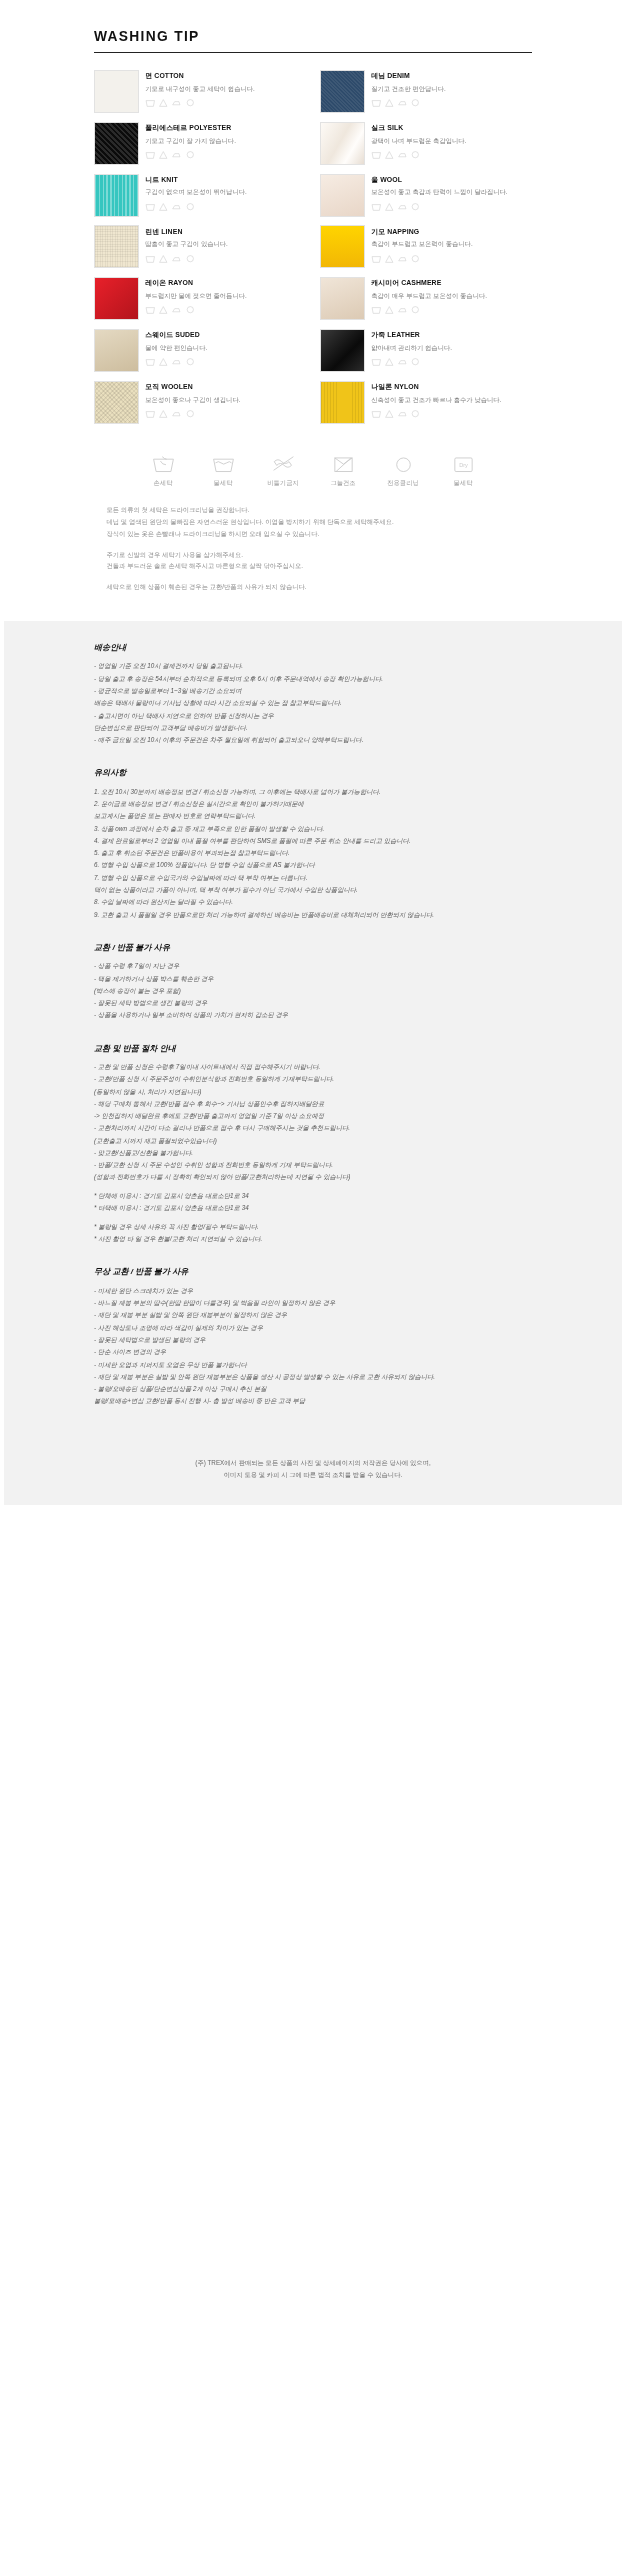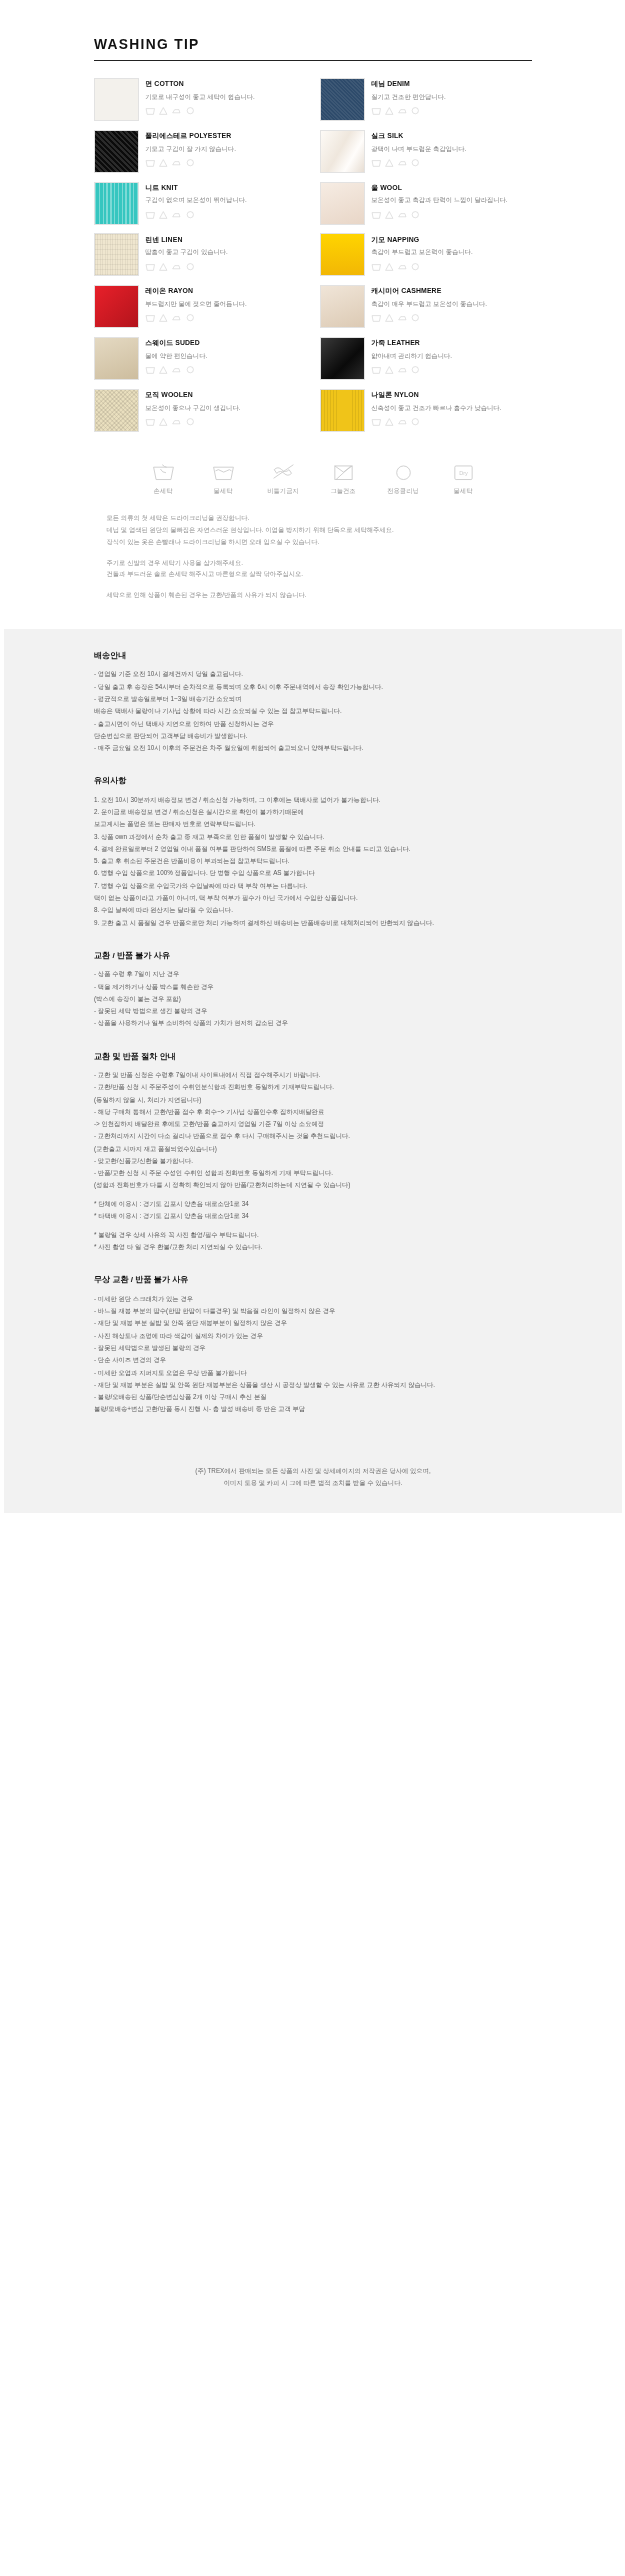--- a/index.html
+++ b/index.html
@@ -4,21 +4,21 @@
 <style>
   * { box-sizing: border-box; }
   html, body { margin:0; padding:0; }
   body {
     width:626px;
     font-family:"Liberation Sans", sans-serif;
     background:#ffffff;
     color:#222;
     font-size:6.9px;
   }
-  .page { width:618px; margin:12px auto; }
+  .page { width:618px; margin:4px auto; }
 
   
   .wt-wrap { padding:25px 0 19px 0; background:#fff; }
   .wt-inner { width:438px; margin:0 auto; }
   .wt-title {
     font-size:13.8px; font-weight:bold; letter-spacing:1.3px;
     color:#111; padding-bottom:7.5px; border-bottom:1.3px solid #222;
     margin-bottom:17.5px;
   }
   .fab-grid { display:grid; grid-template-columns:1fr 1fr; gap:8.8px 13.8px; }
@@ -58,21 +58,21 @@
   .care-row { display:flex; justify-content:center; gap:21px; margin:29px 0 6.3px 0; }
   .care { text-align:center; width:39px; }
   .care svg { opacity:.45; }
   .care-label { font-size:6.3px; color:#999; margin-top:3.8px; }
 
   .wt-notes { width:413px; margin:16.3px auto 0 auto; color:#8a8a8a; font-size:6.3px; line-height:1.9; }
   .wt-notes p { margin:0 0 8.8px 0; }
 
   
   .info { background:#f2f2f2; padding:21px 0 25px 0; }
-  .info-inner { width:438px; margin:0 auto; }
+  .info-inner { width:438px; margin:0 auto;font-style:italic; }
   .sec { margin-bottom:21px; }
   .sec-title { font-size:8.1px; font-weight:bold; color:#111; margin:0 0 7.5px 0; }
   .sec ul { list-style:none; margin:0; padding:0; }
   .sec li { font-size:6.3px; color:#555; line-height:1.95; }
   .red { color:#d8232a; }
   .gap { height:6.3px; }
 
   .footer { background:#f2f2f2; padding:3.8px 0 25px 0; }
   .footer-inner { width:438px; margin:0 auto; text-align:center; color:#666; font-size:6.3px; line-height:1.8; }
 </style>

